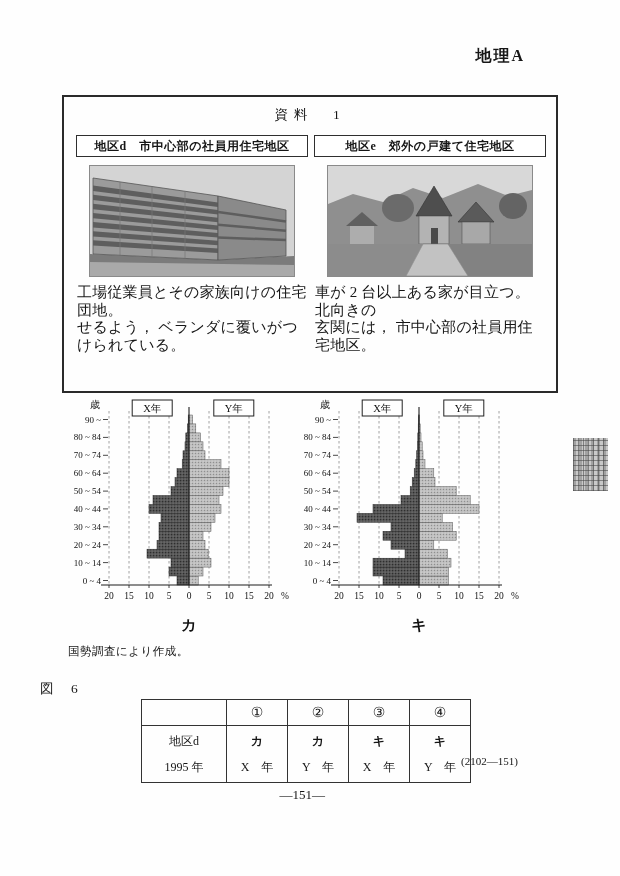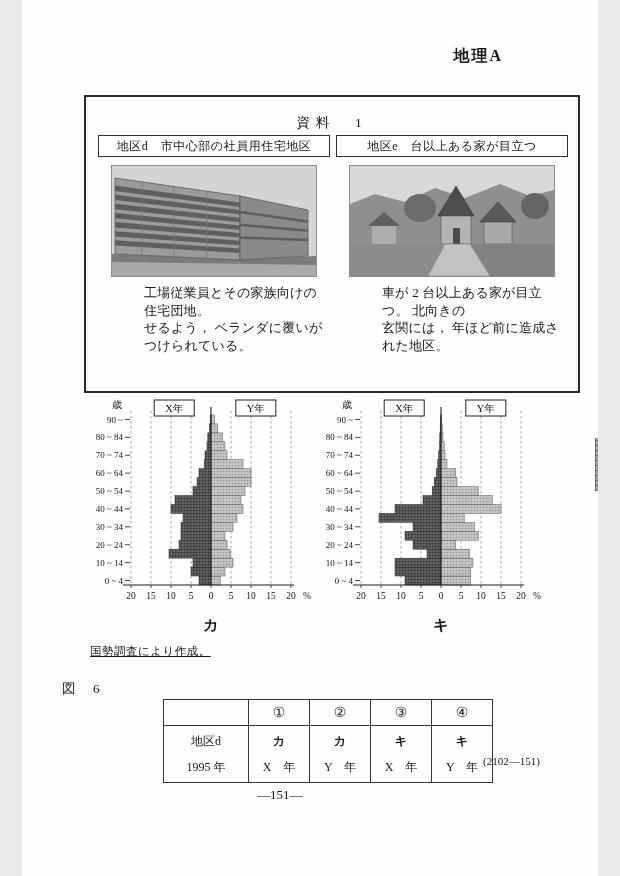--- a/index.html
+++ b/index.html
@@ -1,54 +1,54 @@
 <!DOCTYPE html>
 <html><head>
 <meta charset="utf-8">
 <style>
   html,body{margin:0;padding:0;background:#e8e8e8;}
   .page{
-    position:relative;width:576px;height:876px;background:#fefefe;
+    position:relative;width:620px;height:876px;background:#fefefe;
     font-family:"Liberation Serif","DejaVu Serif",serif;color:#161616;
     overflow:hidden;margin:0 auto;
   }
   .hdr{position:absolute;top:46px;right:95px;font-size:16px;font-weight:bold;letter-spacing:2px;}
   .shiryo{position:absolute;left:62px;top:95px;width:492px;height:294px;border:2px solid #2a2a2a;}
-  .shiryo-title{text-align:center;margin-top:17px;font-size:13.5px;letter-spacing:6px;}
+  .shiryo-title{text-align:center;margin-top:9px;font-size:13.5px;letter-spacing:6px;}
   .dist-col{position:absolute;top:38px;width:232px;}
   .dist-col.colL{left:12px;}
   .dist-col.colR{left:250px;}
   .cap{border:1.5px solid #2f2f2f;height:20px;line-height:20px;text-align:center;
-       font-size:12px;font-weight:normal;letter-spacing:0.5px;background:#fff;}
+       font-size:12px;font-weight:bold;letter-spacing:0.5px;background:#fff;}
   .photo{width:204px;height:110px;margin:8px auto 7px auto;border:1px solid #8a8a8a;
          background:#cfcfcf;overflow:hidden;}
-  .desc{font-size:13px;line-height:17.5px;padding:0 1px;letter-spacing:0.2px;margin-left:45px;}
+  .desc{font-size:15px;line-height:17.5px;padding:0 1px;letter-spacing:0.2px;}
   .charts{position:absolute;top:399px;left:0;width:620px;height:240px;}
   .chart{position:absolute;top:0;width:235px;height:235px;}
   .chart.c0{left:57px;}
   .chart.c1{left:287px;}
   .chart svg text{font-family:"Liberation Serif","DejaVu Serif",serif;}
   .halftone-patch{position:absolute;left:573px;top:438px;width:35px;height:53px;
      background:
        repeating-linear-gradient(90deg, rgba(70,70,70,.55) 0 1px, rgba(0,0,0,0) 1px 5px),
        repeating-linear-gradient(0deg, rgba(70,70,70,.55) 0 1px, rgba(0,0,0,0) 1px 5px),
        repeating-linear-gradient(90deg,#a2a2a2 0 3px,#c9c9c9 3px 6px);}
-  .source{position:absolute;left:68px;top:644px;font-size:11.5px;letter-spacing:0.5px;text-decoration:underline;}
+  .source{position:absolute;left:68px;top:644px;font-size:11.5px;letter-spacing:0.5px;}
   .figcap{position:absolute;left:0;top:680px;width:620px;text-align:left;font-size:13.5px;letter-spacing:2px;padding-left:40px;}
   table.ans{position:absolute;left:141px;top:699px;border-collapse:collapse;
             font-size:12px;text-align:center;}
   table.ans td{border:1.2px solid #333;padding:0;}
   table.ans tr.head td{height:25px;font-size:14px;}
   table.ans td.c0{width:84px;}
   table.ans td.cc{width:60px;}
   table.ans tr.body td{height:56px;vertical-align:middle;}
   table.ans .l1{display:block;line-height:26px;font-weight:bold;}
   table.ans .l1.plain{font-weight:normal;}
   table.ans .l2{display:block;line-height:26px;}
-  .pageno{position:absolute;left:235px;top:787px;width:90px;text-align:left;font-size:13px;}
+  .pageno{position:absolute;left:235px;top:787px;width:90px;text-align:right;font-size:13px;}
   .printcode{position:absolute;left:461px;top:755px;font-size:11px;}
 </style>
 </head>
 <body>
 
 <div class="page">
 
   <div class="hdr">地理A</div>
 
   <div class="shiryo">
@@ -78,42 +78,42 @@
           <line x1="128" y1="71.6" x2="196" y2="73.9" stroke="#5e5e5e" stroke-width="2.5"></line>
         </svg>
       </div>
       <div class="desc">
         <div>工場従業員とその家族向けの住宅団地。</div>
         <div>せるよう， ベランダに覆いがつけられている。</div>
       </div>
     </div>
 
     <div class="dist-col colR">
-      <div class="cap">地区e　台以上ある家が目立つ</div>
+      <div class="cap">地区e　郊外の戸建て住宅地区</div>
       <div class="photo">
         <svg width="204" height="110" viewBox="0 0 204 110">
           <rect width="204" height="110" fill="#d8d8d8"></rect>
           <polygon points="0,38 25,28 55,36 85,22 115,32 150,18 180,30 204,24 204,78 0,78" fill="#8f8f8f"></polygon>
           <ellipse cx="70" cy="42" rx="16" ry="14" fill="#6b6b6b"></ellipse>
           <ellipse cx="185" cy="40" rx="14" ry="13" fill="#646464"></ellipse>
           <polygon points="18,60 34,46 50,60" fill="#606060"></polygon>
           <rect x="22" y="60" width="24" height="18" fill="#adadad"></rect>
           <polygon points="88,50 106,20 124,50" fill="#4e4e4e" stroke="#333" stroke-width="0.6"></polygon>
           <rect x="91" y="50" width="30" height="28" fill="#b3b3b3" stroke="#555" stroke-width="0.6"></rect>
           <rect x="103" y="62" width="7" height="16" fill="#4a4a4a"></rect>
           <polygon points="130,56 148,36 166,56" fill="#5a5a5a" stroke="#333" stroke-width="0.6"></polygon>
           <rect x="134" y="56" width="28" height="22" fill="#a8a8a8" stroke="#555" stroke-width="0.6"></rect>
           <polygon points="78,110 95,78 120,78 140,110" fill="#c2c2c2" stroke="#777" stroke-width="0.5"></polygon>
           <polygon points="0,78 95,78 78,110 0,110" fill="#8c8c8c"></polygon>
           <polygon points="120,78 204,78 204,110 140,110" fill="#828282"></polygon>
         </svg>
       </div>
       <div class="desc">
         <div>車が 2 台以上ある家が目立つ。 北向きの</div>
-        <div>玄関には， 年ほど前に造成された地区。</div>
+        <div>玄関には， 市中心部の社員用住宅地区。</div>
       </div>
     </div>
   </div>
 
   <div class="charts">
     <div class="chart c0"><svg width="235" height="235" viewBox="0 0 235 235">
           <defs>
             <pattern id="pd0" width="3" height="3" patternUnits="userSpaceOnUse">
               <rect width="3" height="3" fill="#565656"></rect>
               <rect width="1.2" height="1.2" fill="#2e2e2e"></rect>

